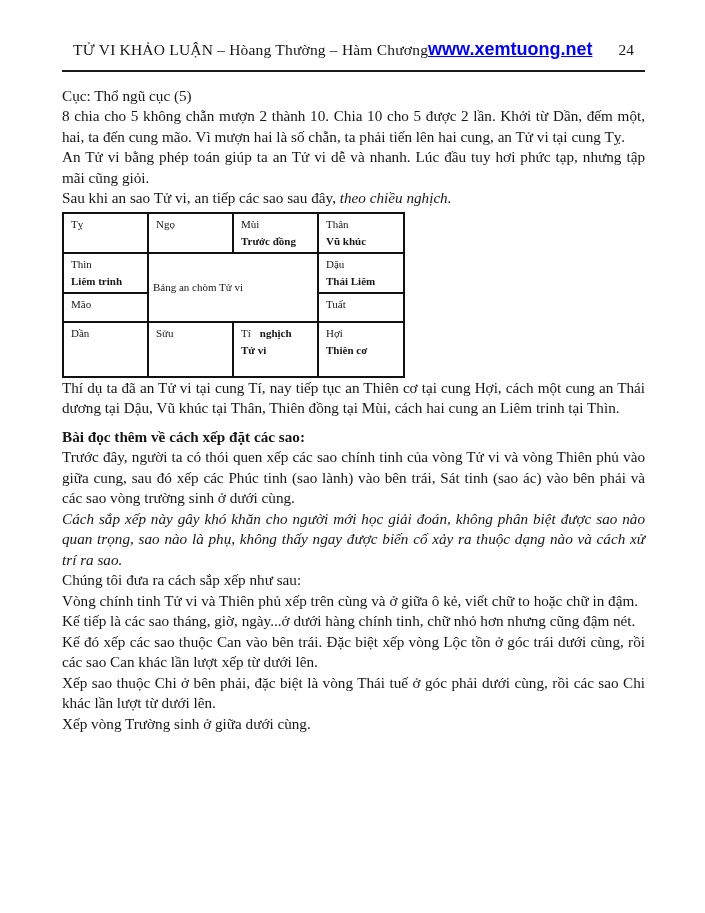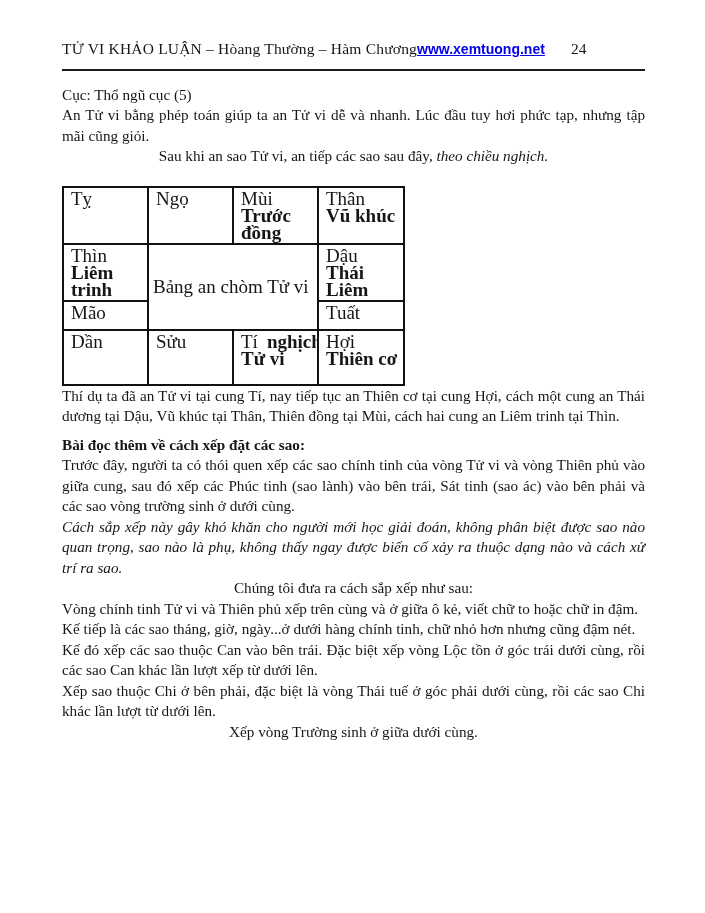--- a/index.html
+++ b/index.html
@@ -9,48 +9,48 @@
     background: #ffffff;
     color: var(--text-color);
     font-family: "Liberation Serif", "DejaVu Serif", serif;
     font-size: 15.2px;
     line-height: 20.5px;
     overflow: hidden;
   }
   .page { width: 705px; height: 913px; padding: 39px 60px 0 62px; }
 
   
-  .header { display: flex; justify-content: flex-start; align-items: baseline; }
+  .header { display: flex; justify-content: center; align-items: baseline; }
   .header-title { font-size: 15.5px; letter-spacing: 0.2px; white-space: nowrap; }
   .header-right { display: flex; align-items: baseline; gap: 26px; }
   .header-link {
     font-family: "Liberation Sans", "DejaVu Sans", sans-serif;
-    font-weight: bold; font-size: 14px;
+    font-weight: bold; font-size: 18px;
     color: var(--link-color); 
     cursor: pointer; white-space: nowrap;
   }
   .page-number { font-size: 15.5px; }
   .header-rule { border-top: 2px solid var(--rule-color); margin-top: 9px; }
 
   
   .content { margin-top: 14px; }
   .para { text-align: justify; }
-  .para.nojust { text-align: center; }
+  .para.nojust { text-align: left; }
   .italic { font-style: italic; }
   .bold-heading { font-weight: bold; }
   .space-above { margin-top: 8px; }
   .space-above-sm { margin-top: 0; }
 
   
   table.anchart {
     border-collapse: collapse;
     table-layout: fixed;
     width: 341px;
-    margin-top: 19px;
-    font-size: 19px;
+    margin-top: 3px;
+    font-size: 11px;
     line-height: 17px;
   }
   table.anchart td {
     border: 2px solid #111;
     vertical-align: top;
     padding: 2px 4px 2px 7px;
     overflow: hidden;
   }
   table.anchart .branch { font-weight: normal; }
   table.anchart .star { font-weight: bold; }
@@ -75,20 +75,21 @@
     <span class="header-right">
       <a class="header-link" href="#">www.xemtuong.net</a>
       <span class="page-number">24</span>
     </span>
   </div>
   <div class="header-rule"></div>
 
   <div class="content">
 
     <p class="para">Cục: Thổ ngũ cục (5)</p>
+    <p class="para">8 chia cho 5 không chẵn mượn 2 thành 10. Chia 10 cho 5 được 2 lần. Khởi từ Dần, đếm một, hai, ta đến cung mão. Vì mượn hai là số chẵn, ta phải tiến lên hai cung, an Tử vi tại cung Tỵ.</p>
     <p class="para">An Tử vi bằng phép toán giúp ta an Tử vi dễ và nhanh. Lúc đầu tuy hơi phức tạp, nhưng tập mãi cũng giỏi.</p>
     <p class="para nojust"><span>Sau khi an sao Tử vi, an tiếp các sao sau đây, </span><span class="italic">theo chiều nghịch.</span></p>
 
     <table class="anchart">
       <colgroup>
         <col style="width:85px">
           <col style="width:85px">
           <col style="width:85px">
           <col style="width:86px">
       </colgroup>

